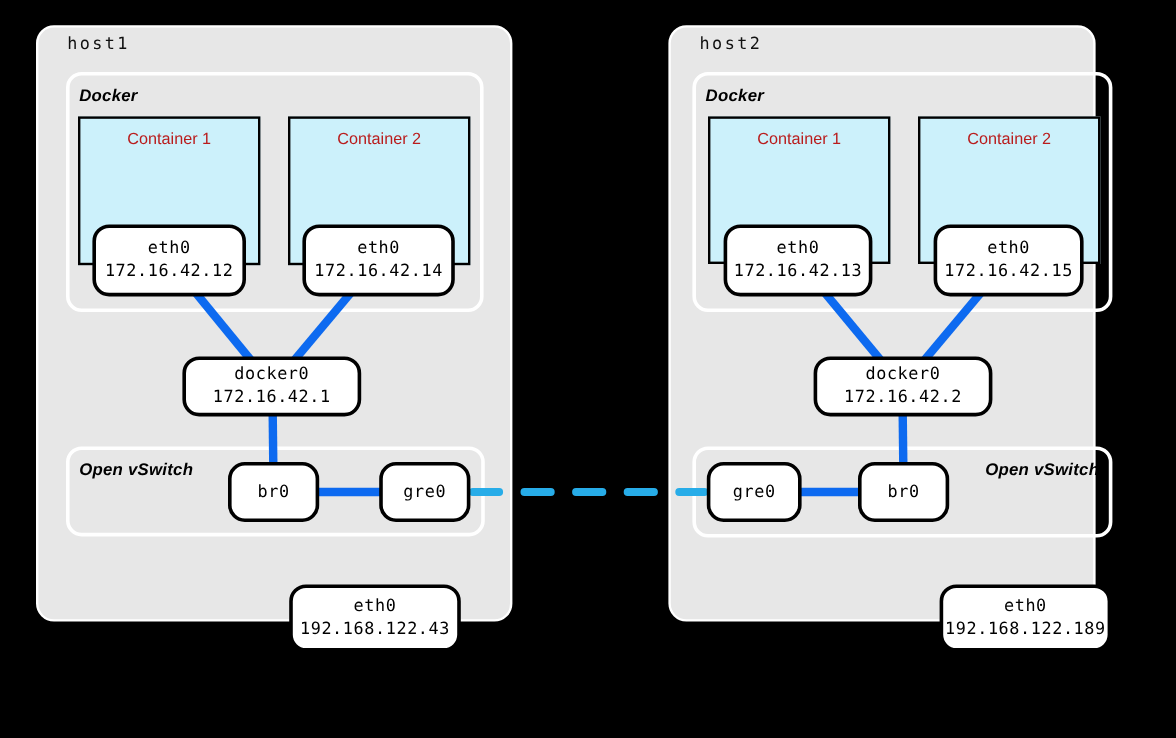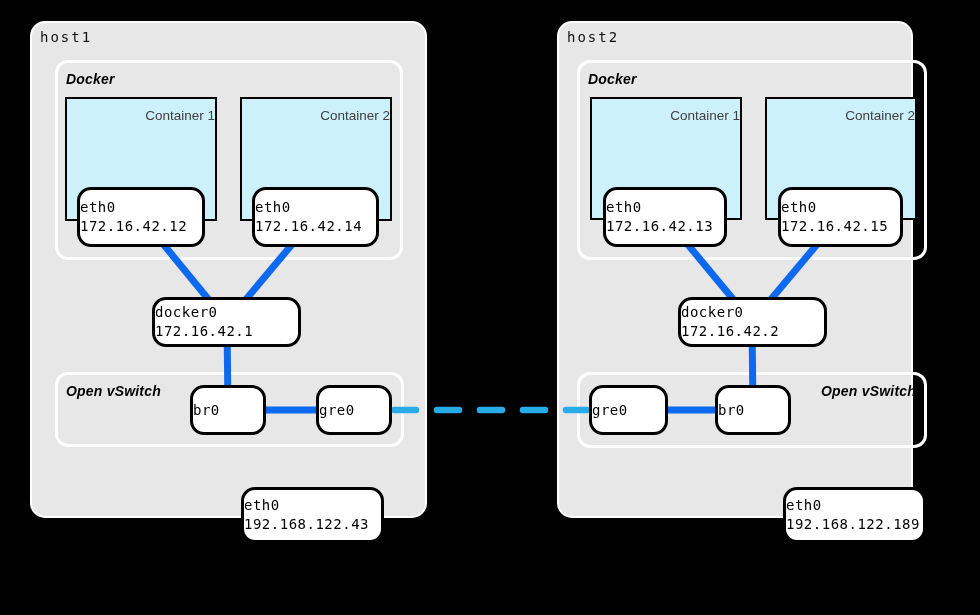--- a/index.html
+++ b/index.html
@@ -5,45 +5,45 @@
   html,body{margin:0;padding:0;background:#000;}
   .stage{
     position:relative;width:980px;height:615px;background:var(--bg,#000);
     font-family:"Liberation Sans",sans-serif;overflow:hidden;
   }
   .host{
     position:absolute;background:var(--host-fill,#e7e7e7);
     border:2px solid #fff;border-radius:15px;box-sizing:border-box;z-index:1;
   }
   .host-label{
-    position:absolute;left:8px;top:6px;
+    position:absolute;left:24px;top:6px;
     font-family:"DejaVu Sans Mono",monospace;font-size:14px;letter-spacing:2px;color:#111;
   }
   .section{
     position:absolute;border:3px solid #fff;border-radius:13px;box-sizing:border-box;z-index:1;
   }
   .section-label{
     position:absolute;top:8px;font-size:14px;font-weight:bold;color:#000;letter-spacing:.2px;font-style:italic;
   }
   .section-label.left{left:8px;}
   .section-label.right{right:8px;}
   .containerbox{
     position:absolute;background:var(--container-fill,#ccf1fb);
     border:2px solid #000;box-sizing:border-box;z-index:1;
   }
   .container-label{
-    text-align:right;margin-top:9px;font-size:13.5px;color:#404040;
+    text-align:center;margin-top:9px;font-size:13.5px;color:#b91c1c;
   }
   .links{position:absolute;left:0;top:0;z-index:2;pointer-events:none;}
   .link{stroke-width:7;fill:none;}
   .link.dashed{stroke-width:6.5;stroke-linecap:round;stroke-dasharray:22 21;}
   .node{
     position:absolute;background:#fff;border:3px solid #000;border-radius:14px;
     box-sizing:border-box;z-index:3;display:flex;flex-direction:column;
-    justify-content:center;
+    align-items:center;justify-content:center;
     font-family:"DejaVu Sans Mono",monospace;font-size:14px;color:#000;
     letter-spacing:.5px;line-height:19px;white-space:nowrap;
   }
 </style>
 </head>
 <body>
 
 <div class="stage">
 
   <div class="host" style="left:30px;top:21px;width:397px;height:497px">

